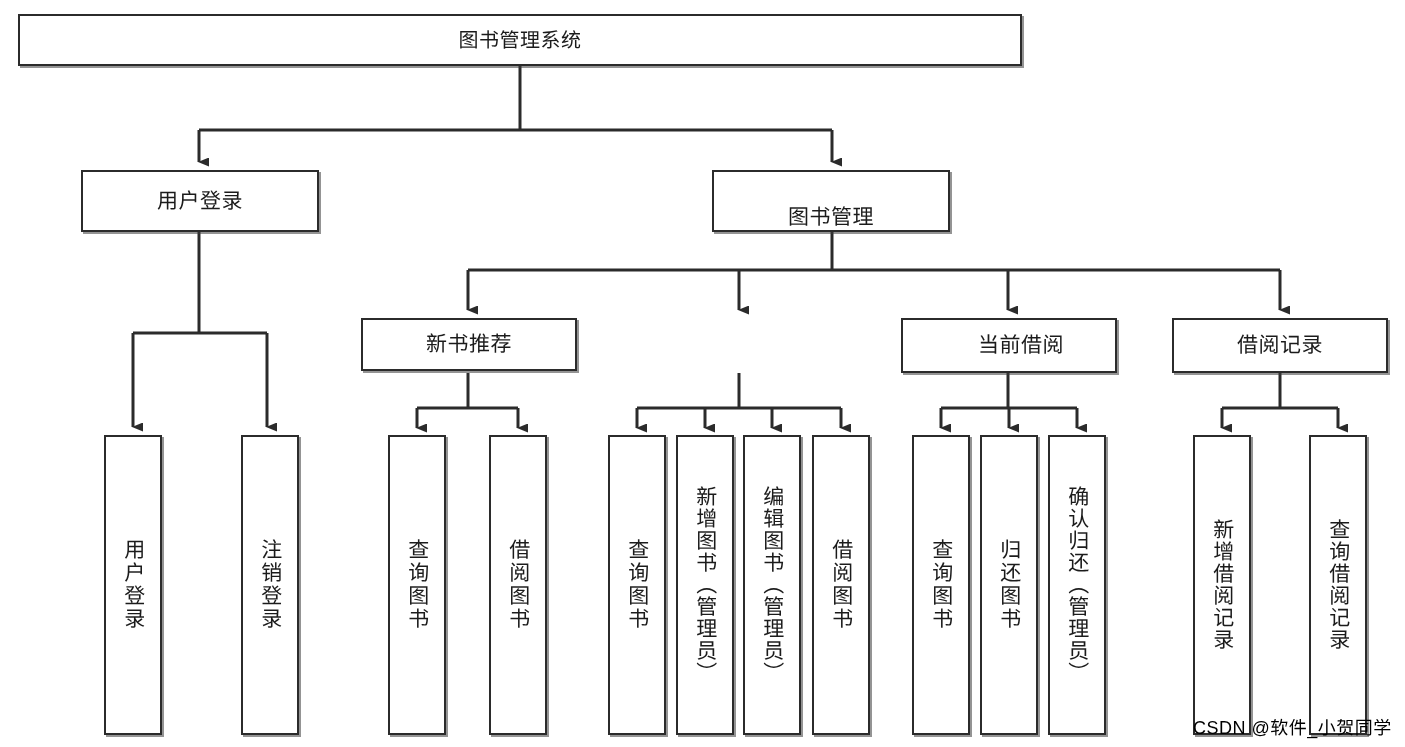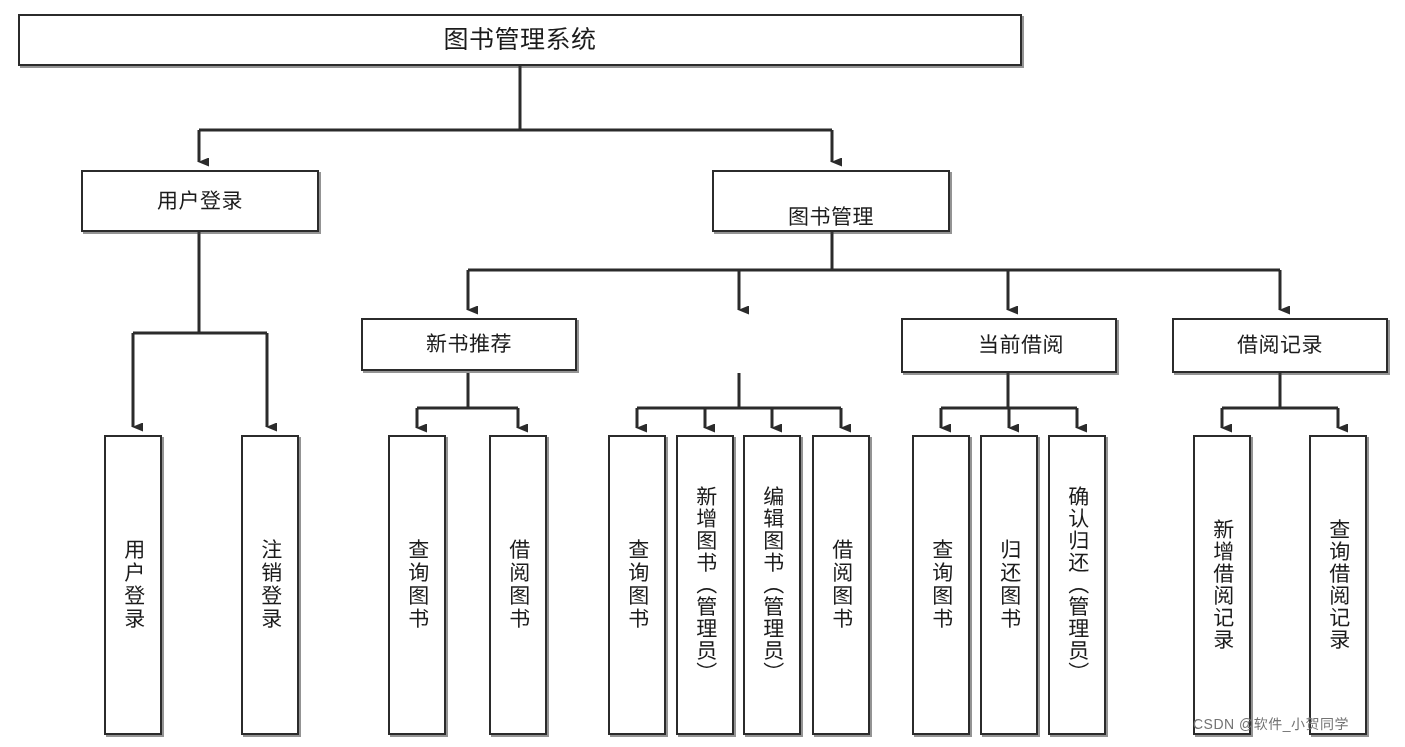--- a/index.html
+++ b/index.html
@@ -44,21 +44,21 @@
     line-height: 1.25;
     color: #1b1b1b;
     letter-spacing: 0.5px;
   }
   
   .node.horiz .node-label {
     writing-mode: horizontal-tb;
     font-size: 21px;
   }
   .node.root .node-label {
-    font-size: 25px;
+    font-size: 20px;
   }
   
   .node.vert {
     align-items: center;
     justify-content: center;
   }
   .node.vert .node-label {
     writing-mode: vertical-rl;
     text-orientation: upright;
     font-size: 21px;
@@ -67,22 +67,22 @@
     max-height: 100%;
     white-space: normal;
   }
   .node.vert.tall .node-label {
     letter-spacing: 1px;
   }
   .watermark {
     position: absolute;
     left: 1193px;
     top: 713px;
-    font-size: 14px;
-    color: #737373;
+    font-size: 18px;
+    color: #000000;
     z-index: 5;
     white-space: nowrap;
     letter-spacing: 0.5px;
   }
 </style>
 </head>
 <body>
 
 <div id="diagram-root">
 

